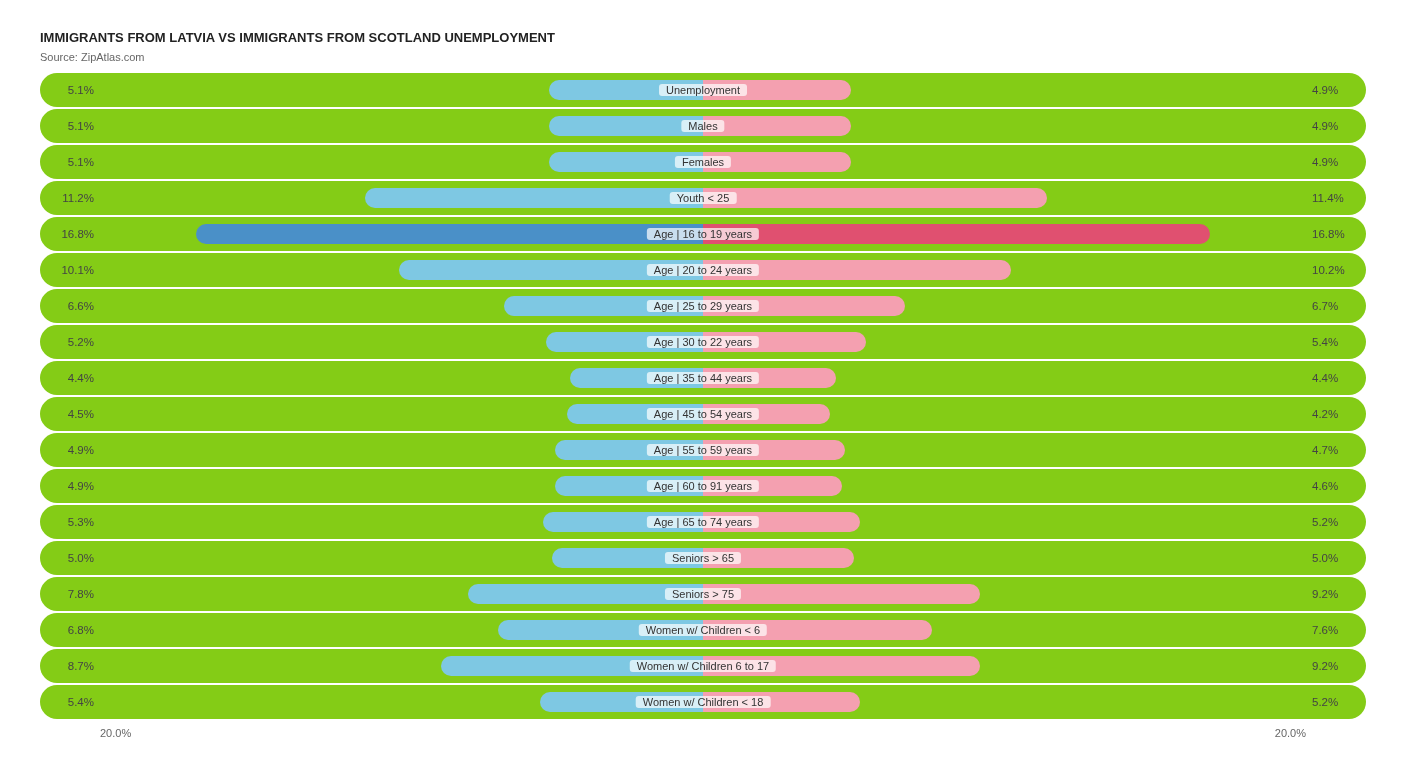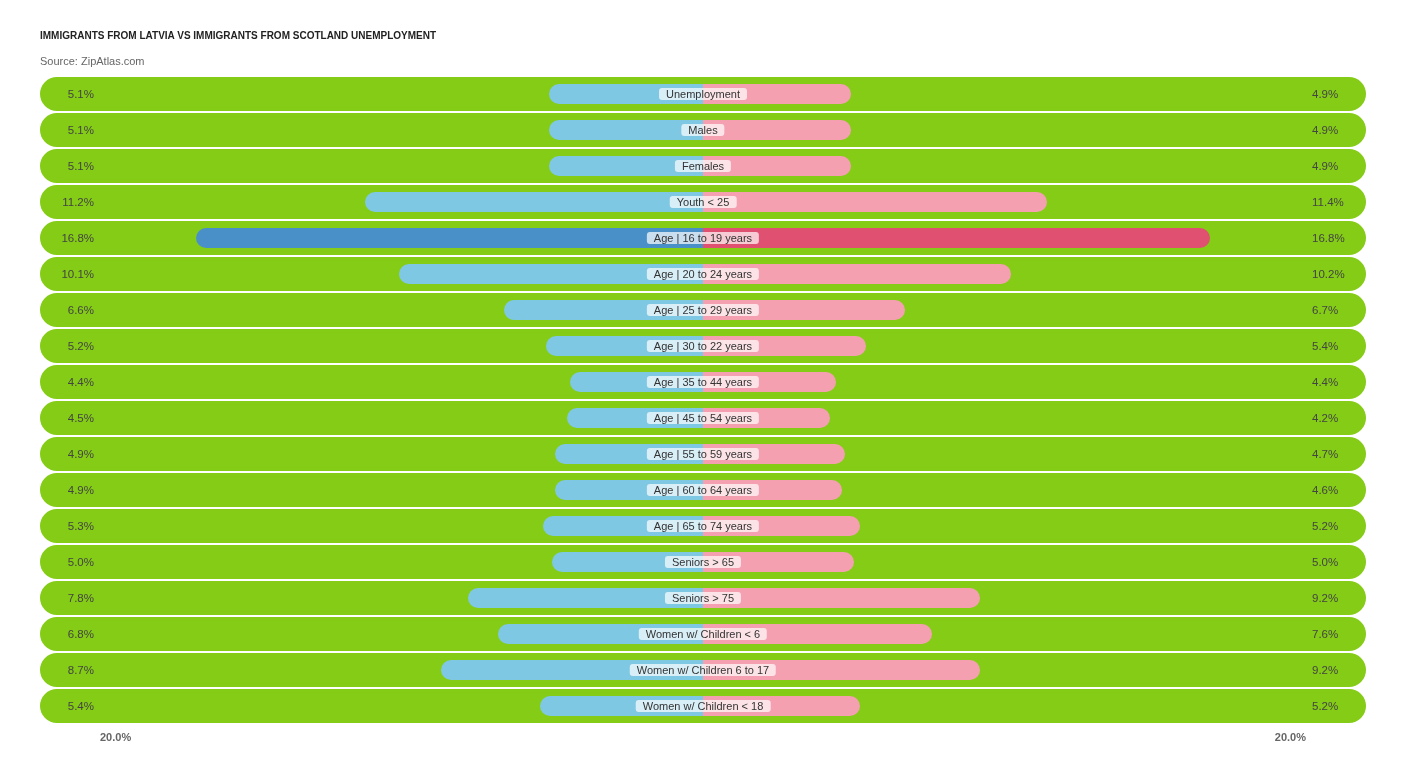--- a/index.html
+++ b/index.html
@@ -8,24 +8,24 @@
       background: #fff;
       width: 1406px;
       min-height: 757px;
       padding: 20px;
     }
     .chart-container {
       width: 100%;
       padding: 10px 20px;
     }
     .chart-title {
-      font-size: 10px;
+      font-size: 13px;
       font-weight: bold;
       text-transform: uppercase;
-      margin-bottom: 14px;
+      margin-bottom: 6px;
       color: #222;
     }
     .source {
       text-align: left;
       font-size: 11px;
       color: #666;
       margin-bottom: 10px;
     }
     .bar-chart {
       width: 100%;
@@ -103,21 +103,20 @@
       padding: 0 7px;
       border-radius: 3px;
     }
     .axis-labels {
       display: flex;
       justify-content: space-between;
       padding: 4px 60px;
       font-size: 11px;
       color: #666;
       margin-top: 4px;
-      font-weight: bold;
     }
   </style>
 </head>
 <body>
 
 <div class="chart-container">
   <div class="chart-title">IMMIGRANTS FROM LATVIA VS IMMIGRANTS FROM SCOTLAND UNEMPLOYMENT</div>
   <div class="source">Source: ZipAtlas.com</div>
 
   <div class="bar-chart" id="bar-chart">
@@ -263,21 +262,21 @@
       </div>
     </div>
     <div class="right-val">4.7%</div>
   </div>
       <div class="row-wrapper">
     <div class="left-val">4.9%</div>
     <div class="bars-area">
       <div class="left-bar-container">
         <div class="bar-blue" style="width:24.500000000000004%; background:#7ec8e3;"></div>
       </div>
-      <div class="bar-label">Age | 60 to 64 years</div>
+      <div class="bar-label">Age | 60 to 91 years</div>
       <div class="right-bar-container">
         <div class="bar-pink" style="width:23%; background:#f4a0b0;"></div>
       </div>
     </div>
     <div class="right-val">4.6%</div>
   </div>
       <div class="row-wrapper">
     <div class="left-val">5.3%</div>
     <div class="bars-area">
       <div class="left-bar-container">

